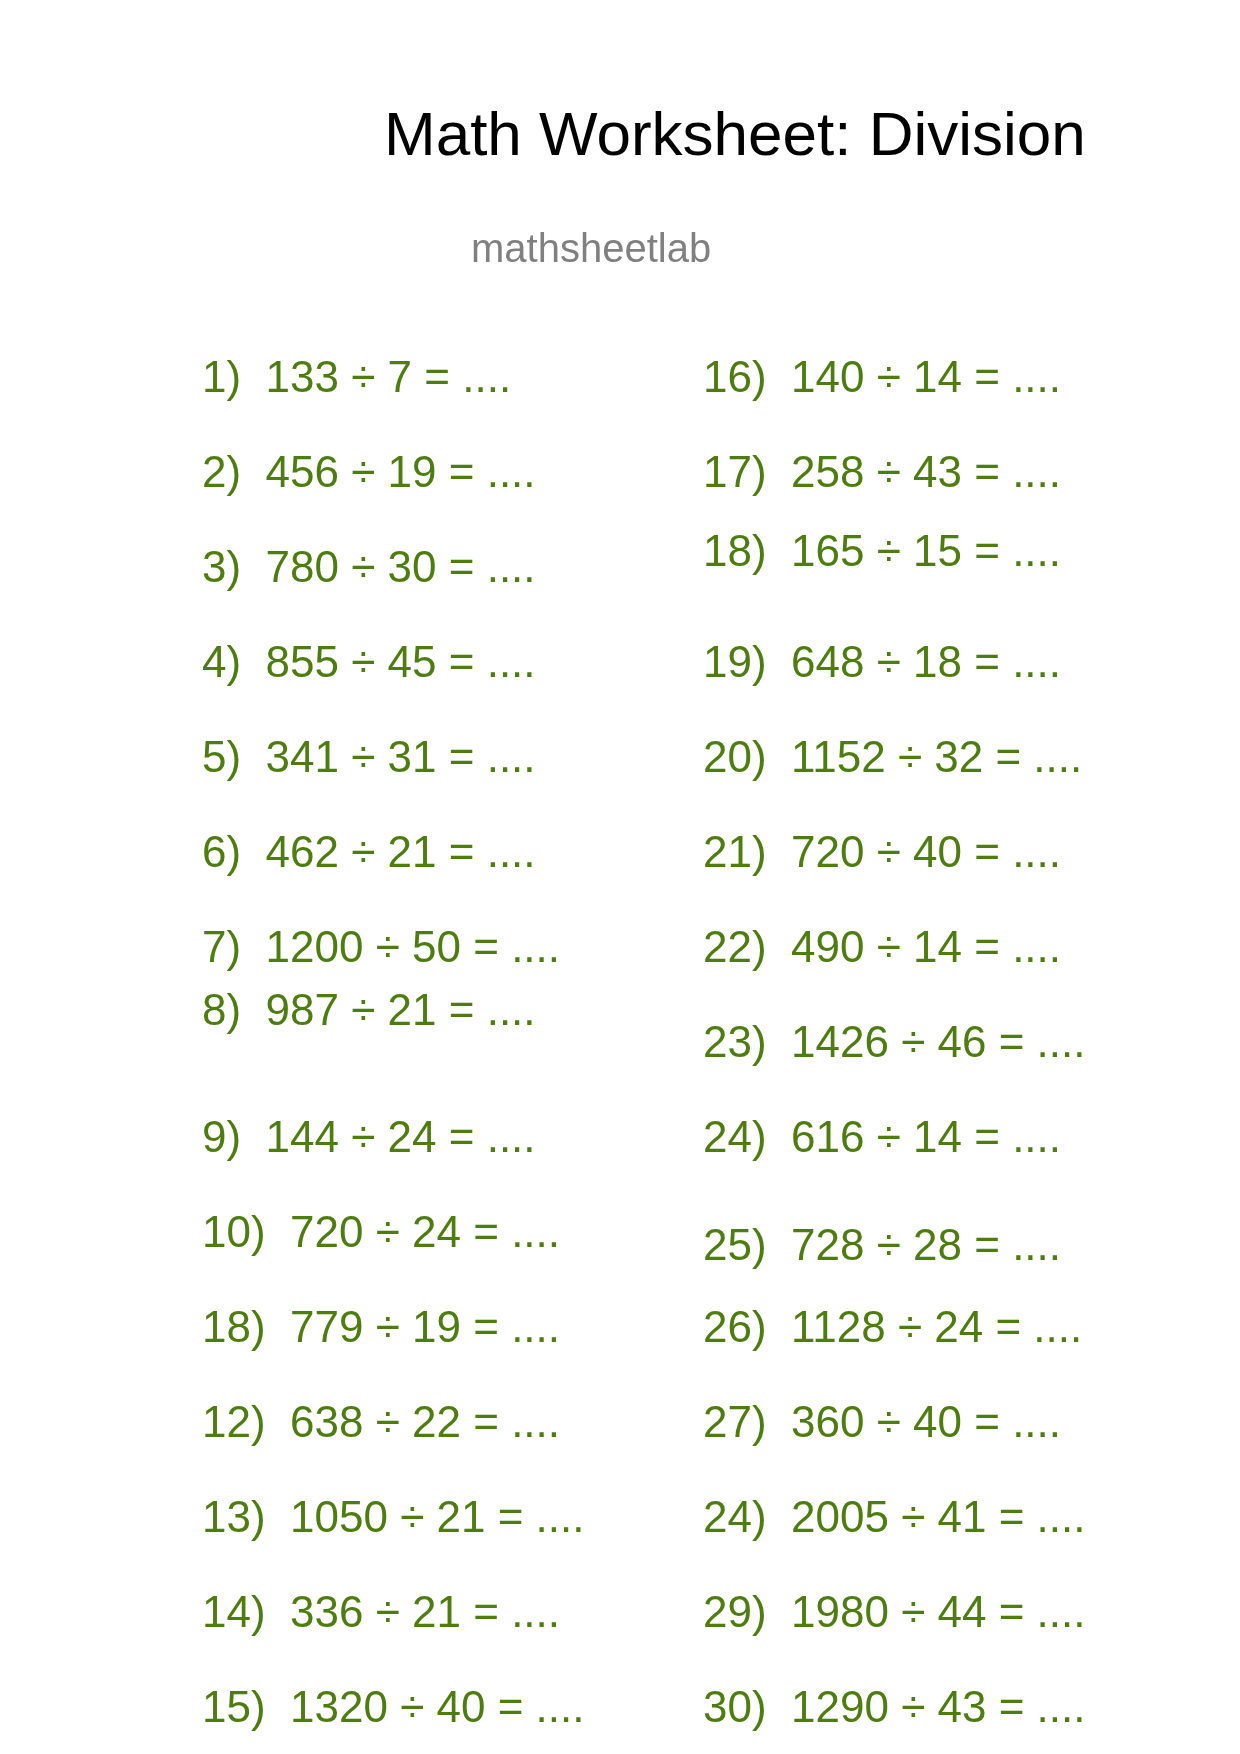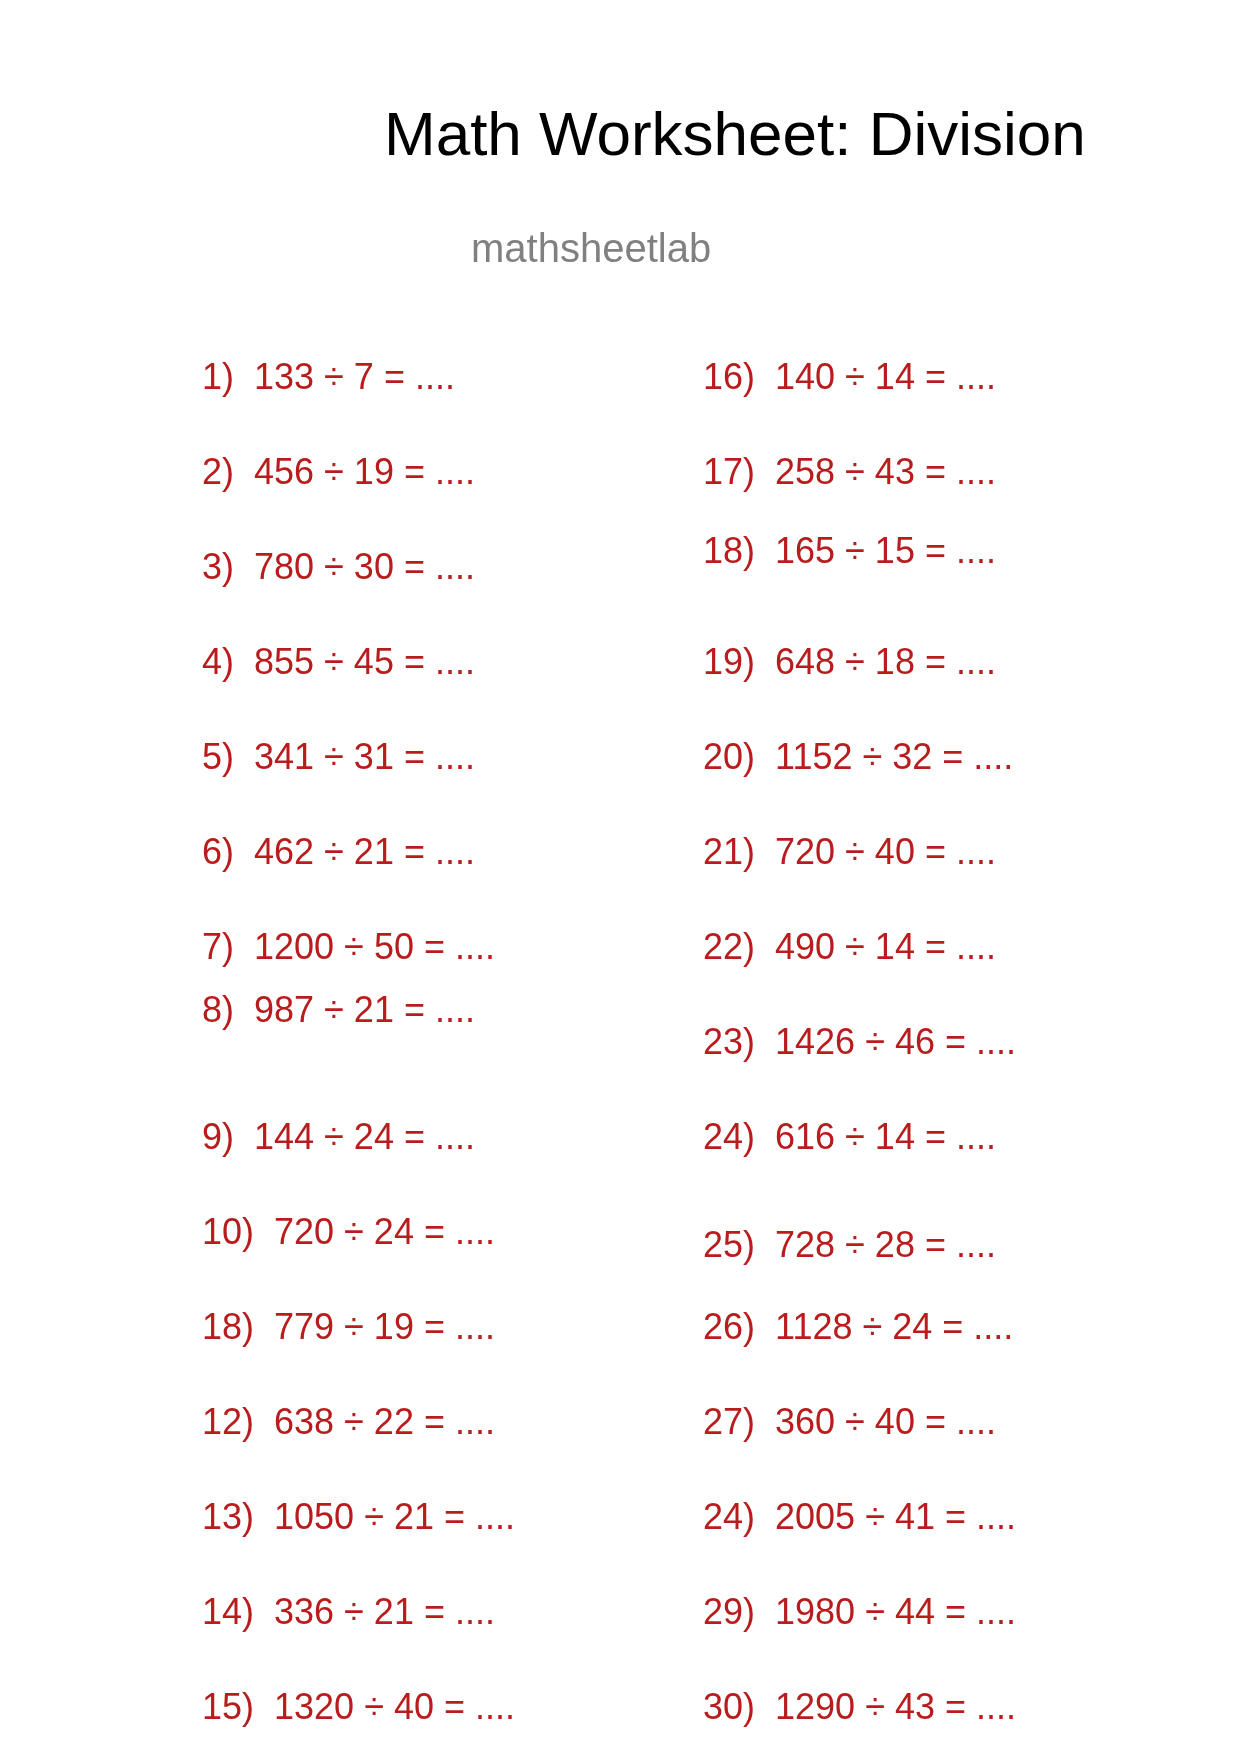--- a/index.html
+++ b/index.html
@@ -45,24 +45,24 @@
     }
     .column {
       position: absolute;
       top: 0;
     }
     .column.left { left: 202px; }
     .column.right { left: 703px; }
     .problem {
       position: absolute;
       left: 0;
-      font-size: 36px;
+      font-size: 44px;
       line-height: 54px;
       white-space: pre;
-      color: #b91c1c;
+      color: #4d7c0f;
       text-align: center;
     }
     .problem .num { display: inline; }
     .problem .expr { display: inline; }
   </style>
 </head>
 <body>
 
 <div class="page">
   <h1 class="title">Math Worksheet: Division</h1>

